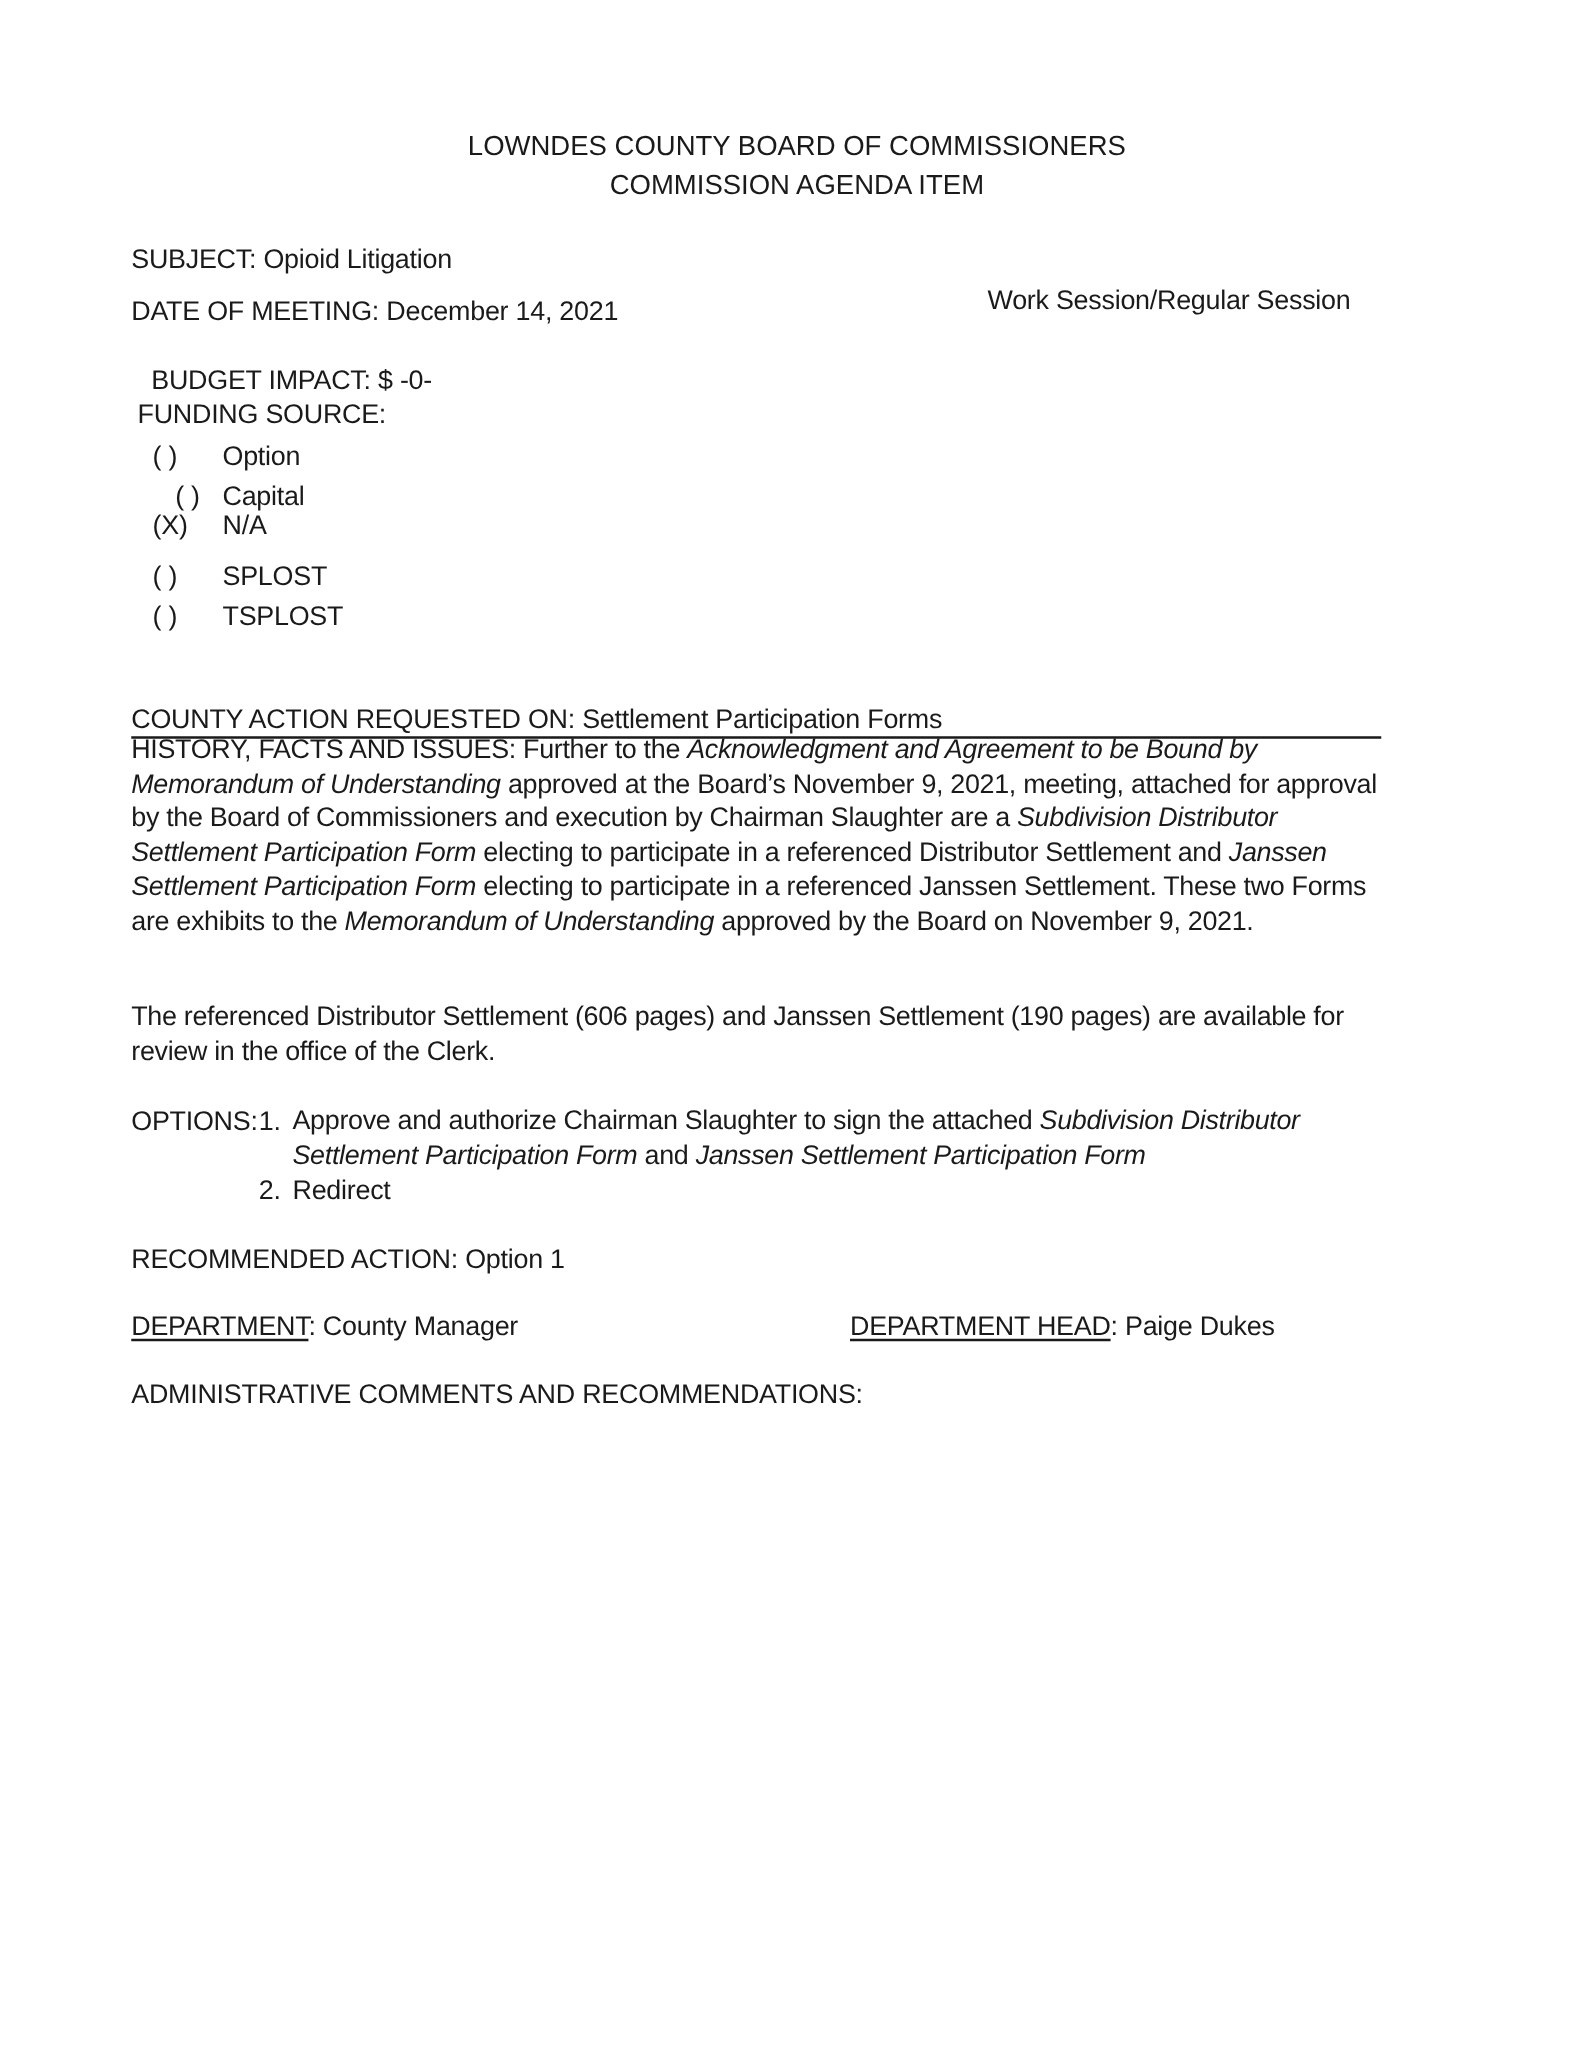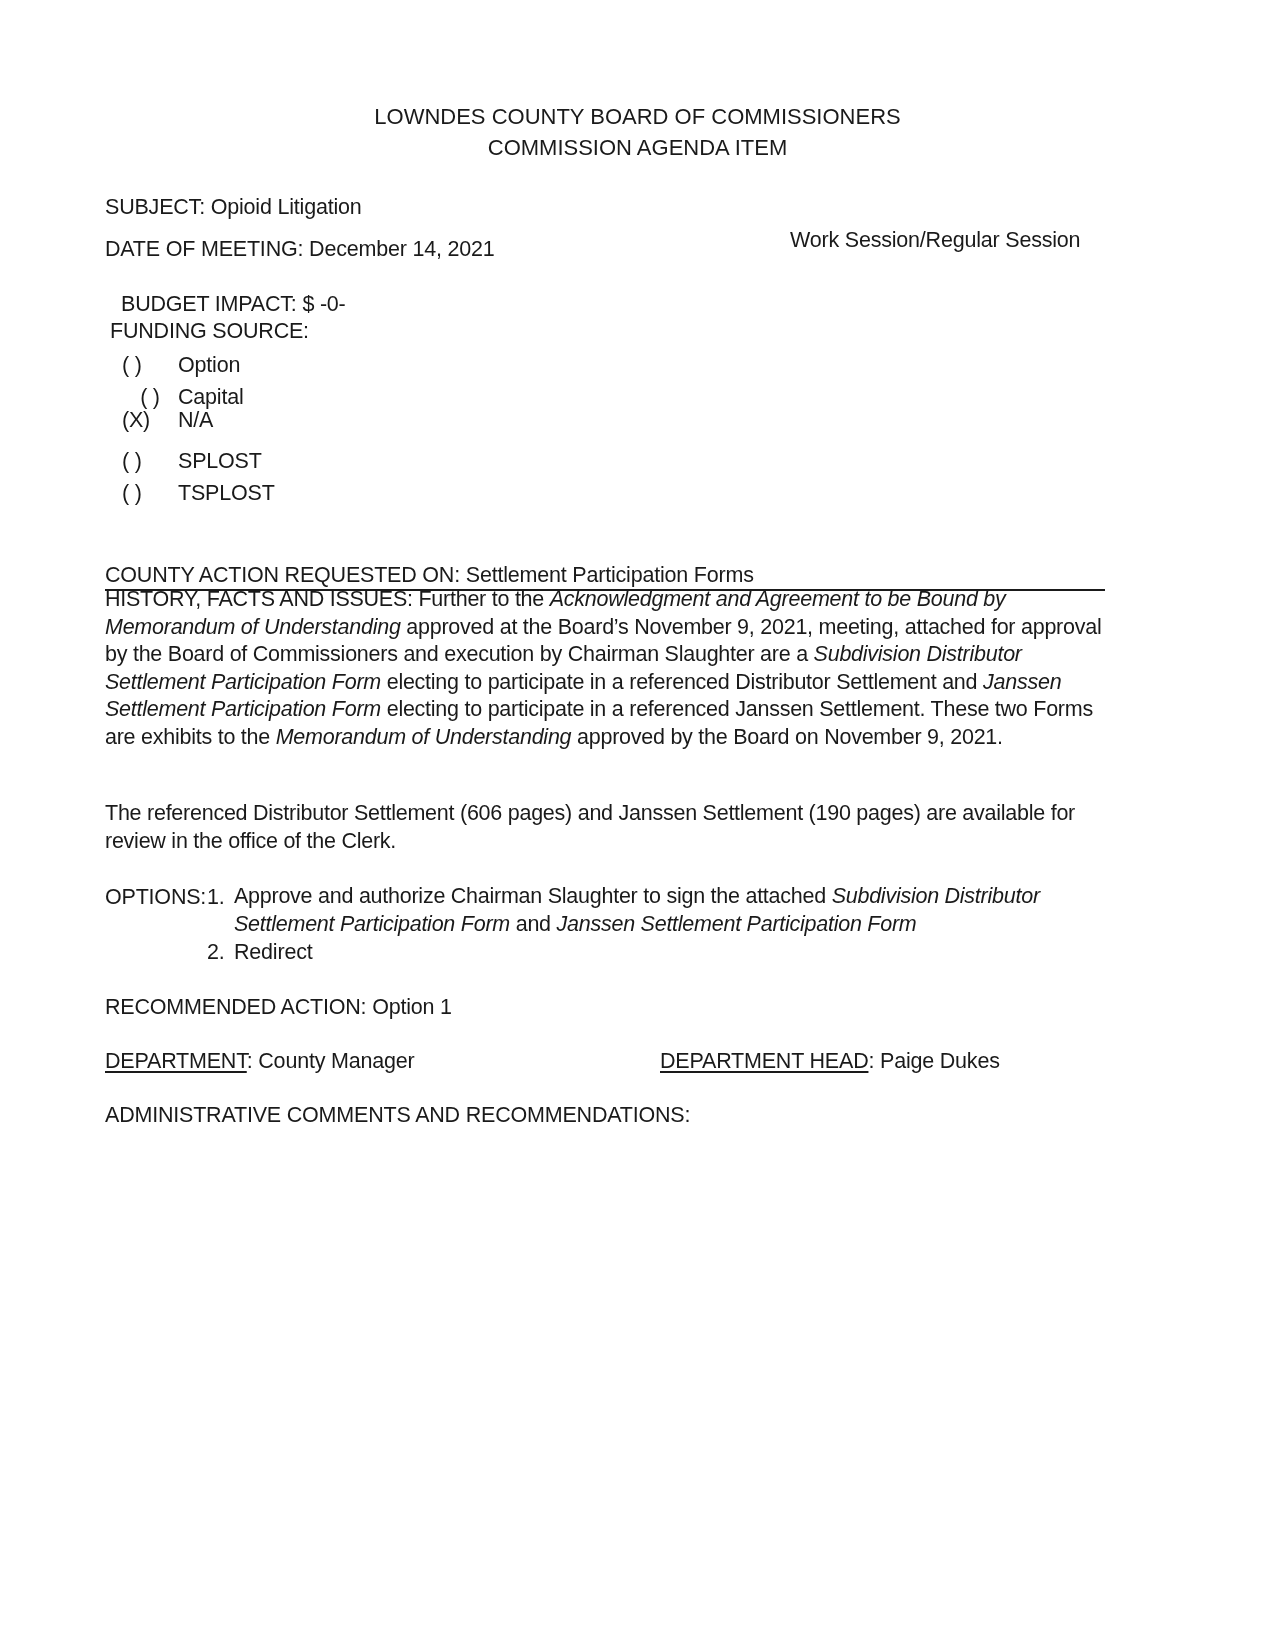--- a/index.html
+++ b/index.html
@@ -79,17 +79,17 @@
 
 <div class="abs t" style="left:105px; top:993px;">
   <span>RECOMMENDED ACTION:</span>
   <span>Option 1</span>
 </div>
 
 <div class="abs t" style="left:105px; top:1047px;">
   <span class="u">DEPARTMENT</span><span>: </span><span>County Manager</span>
 </div>
 
-<div class="abs t" style="left:660px; top:1047px;">
+<div class="abs t" style="left:680px; top:1047px;">
   <span class="u">DEPARTMENT HEAD</span><span>: </span><span>Paige Dukes</span>
 </div>
 
 <div class="abs t" style="left:105px; top:1101px;">ADMINISTRATIVE COMMENTS AND RECOMMENDATIONS:</div>
 
 </body></html>

